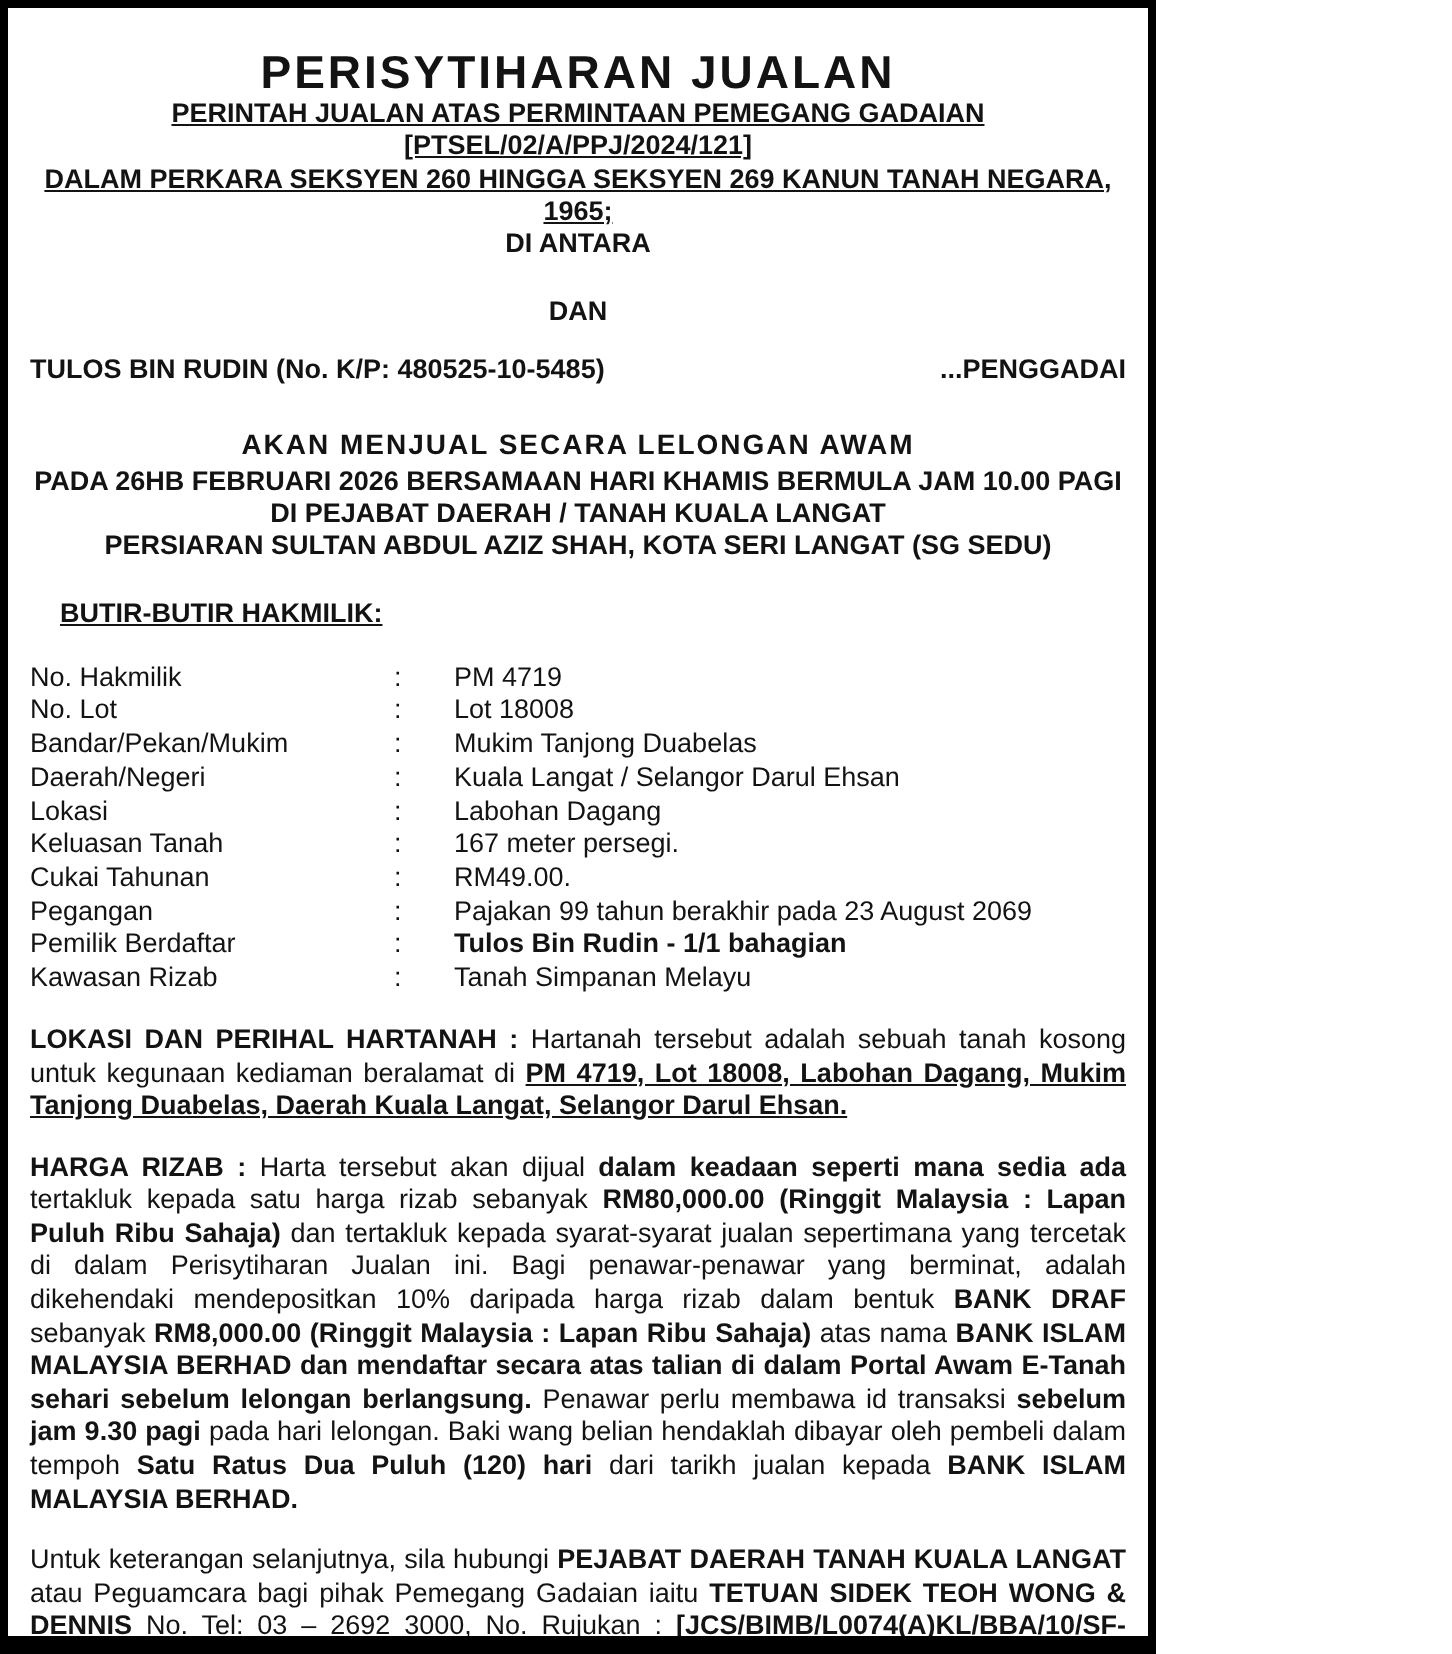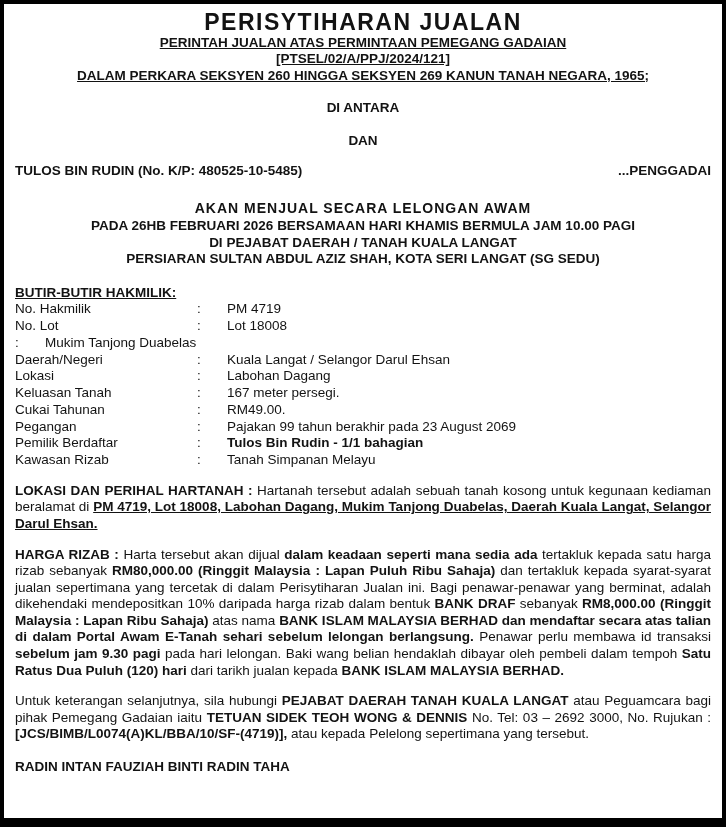--- a/index.html
+++ b/index.html
@@ -2,26 +2,26 @@
 <html><head>
 <meta charset="utf-8">
 <style>
   html, body {
     margin: 0;
     padding: 0;
     background: #ffffff;
   }
   .page {
     box-sizing: border-box;
-    width: 726px;
+    width: 578px;
     height: 827px;
     background: #ffffff;
     border: 4px solid #000000;
     border-bottom-width: 9px;
-    padding: 6px 11px 4px 11px;
+    padding: 20px 11px 4px 11px;
     font-family: "Liberation Sans", sans-serif;
     font-size: 13.5px;
     color: #131313;
     line-height: 1.22;
     overflow: hidden;
   }
   .bold { font-weight: bold; }
 
   
   .doc-title {
@@ -34,21 +34,20 @@
   }
   .sub-line {
     text-align: center;
     font-weight: bold;
     line-height: 1.2;
     text-decoration: underline;
   }
   .between-label {
     text-align: center;
     font-weight: bold;
-    margin-top: 16px;
   }
 
   
   .parties { margin-top: 17px; }
   .party-row {
     display: flex;
     justify-content: space-between;
     font-weight: bold;
   }
   .party-sep {
@@ -69,21 +68,21 @@
   }
   .auction-line {
     text-align: center;
     font-weight: bold;
     line-height: 1.2;
   }
 
   
   .details { margin-top: 18px; }
   .details-heading {
-    margin: 0;
+    margin: 15px;
     font-size: 13.5px;
     font-weight: bold;
     text-decoration: underline;
   }
   .drow {
     display: flex;
     line-height: 1.24;
   }
   .dlabel { width: 182px; flex: 0 0 182px; }
   .dcolon { width: 30px; flex: 0 0 30px; }
@@ -133,20 +132,21 @@
       <span class="dlabel">No. Hakmilik</span>
         <span class="dcolon">:</span>
         <span class="dvalue">PM 4719</span>
     </div>
     <div class="drow">
       <span class="dlabel">No. Lot</span>
         <span class="dcolon">:</span>
         <span class="dvalue">Lot 18008</span>
     </div>
     <div class="drow">
+      <span class="dlabel">Bandar/Pekan/Mukim</span>
         <span class="dcolon">:</span>
         <span class="dvalue">Mukim Tanjong Duabelas</span>
     </div>
     <div class="drow">
       <span class="dlabel">Daerah/Negeri</span>
         <span class="dcolon">:</span>
         <span class="dvalue">Kuala Langat / Selangor Darul Ehsan</span>
     </div>
     <div class="drow">
       <span class="dlabel">Lokasi</span>

